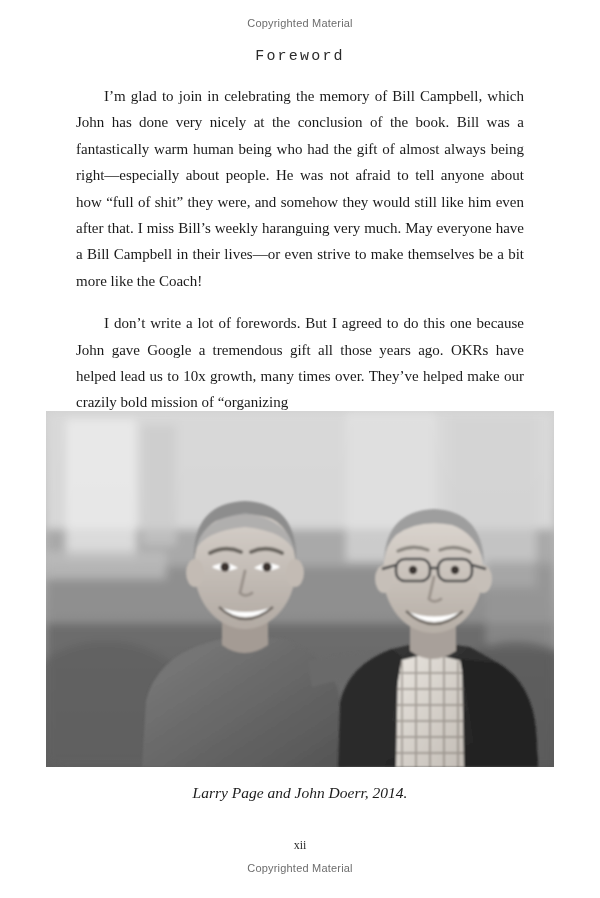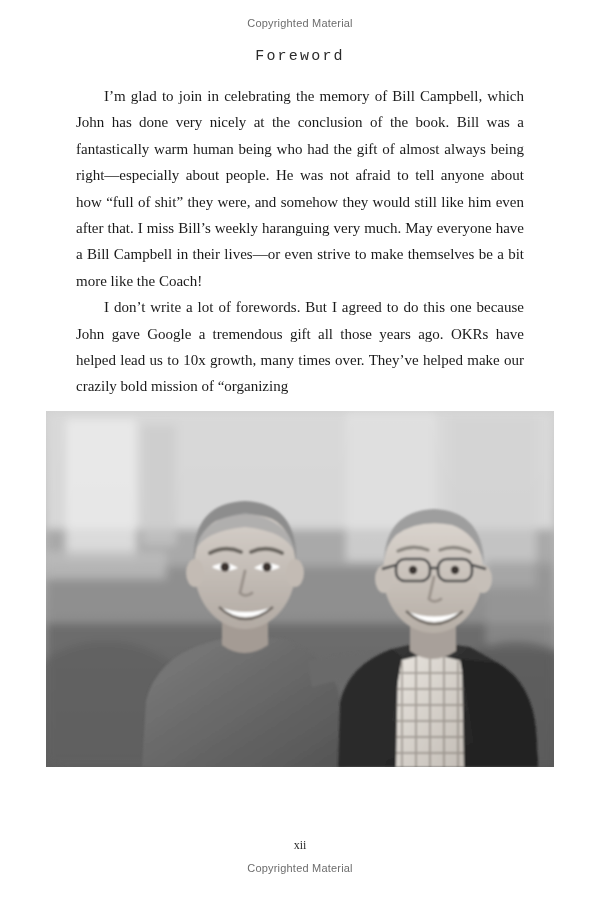--- a/index.html
+++ b/index.html
@@ -52,21 +52,21 @@
     margin: 0;
     font-size: 15px;
     line-height: 26.4px;
     text-align: justify;
     text-justify: inter-word;
     color: #1a1a1a;
     text-indent: 28px;
     hyphens: none;
   }
   p.body-par + p.body-par {
-    margin-top: 0px;
+    margin-top: 16px;
   }
   .figure {
     position: absolute;
     left: 46px;
     top: 411px;
     width: 508px;
     height: 356px;
     overflow: hidden;
     background: #8a8a8a;
   }
@@ -240,17 +240,18 @@
         <path d="M360 200 Q388 222 417 200 Q388 211 360 200 Z" fill="#ffffff"></path>
         <path d="M360 200 Q388 226 417 200" stroke="#706a64" stroke-width="2.4" fill="none"></path>
         <path d="M366 210 Q388 226 411 210 Q388 232 366 210 Z" fill="#b8b0a9" opacity="0.55"></path>
       </g>
 
       <rect x="0" y="0" width="508" height="356" fill="none"></rect>
       <rect x="0" y="0" width="508" height="356" fill="url(#vig)" opacity="0"></rect>
     </svg>
   </div>
 
+  <div class="caption">Larry Page and John Doerr, 2014.</div>
 
   <div class="folio">xii</div>
 
   <div class="watermark watermark-bottom">Copyrighted Material</div>
 </div>
 
 </body></html>

